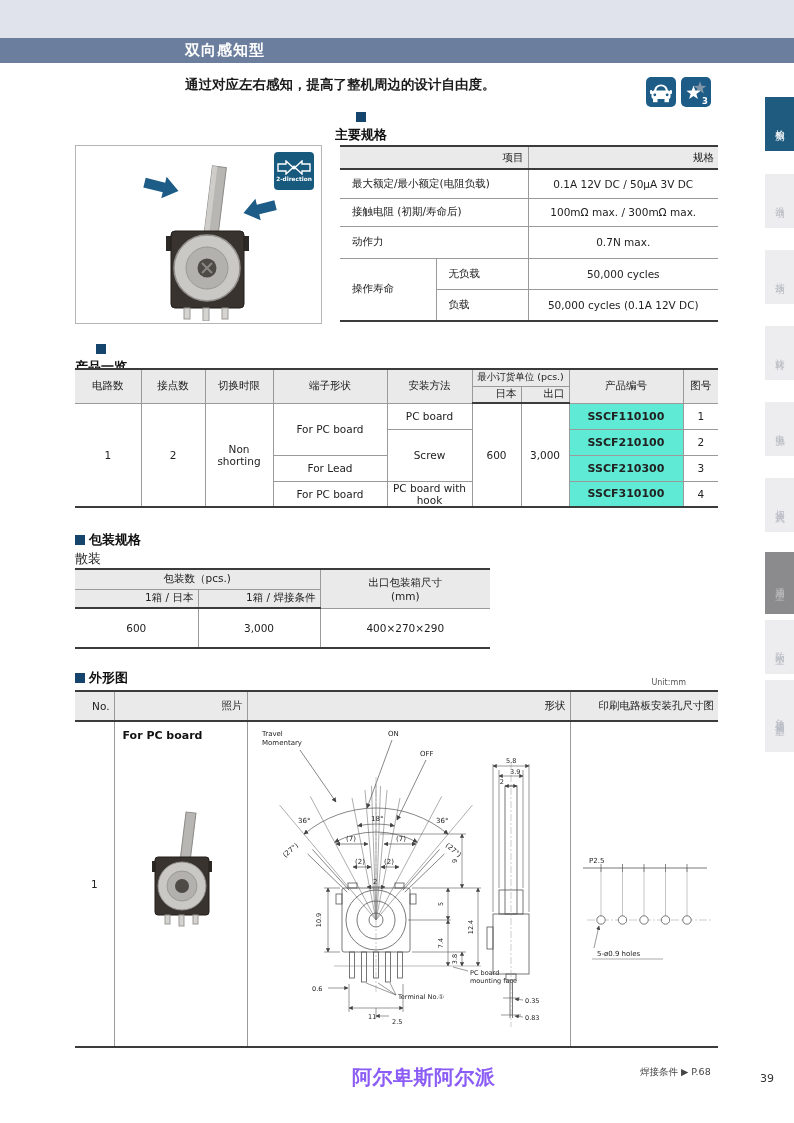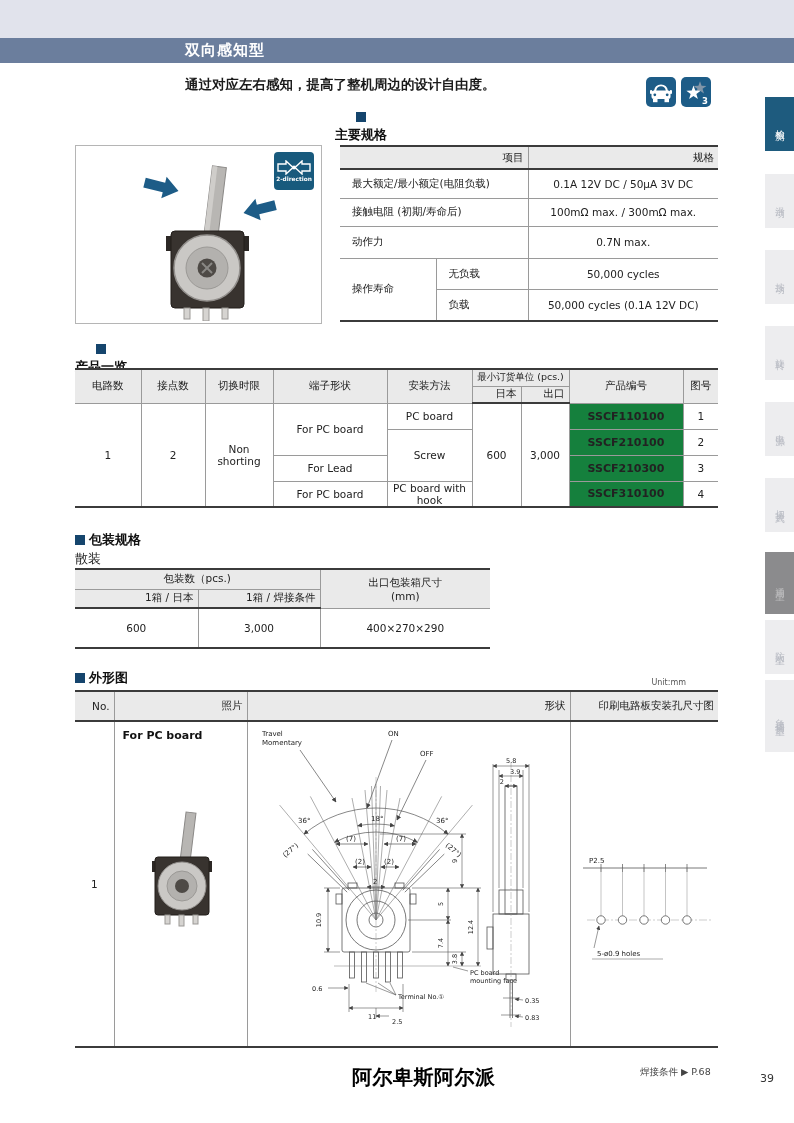--- a/index.html
+++ b/index.html
@@ -25,32 +25,32 @@
   .sub-title{font-size:13px;color:#222;}
   .unit-note{font-size:8px;color:#555;}
   
   table{border-collapse:collapse;table-layout:fixed;font-size:10.5px;color:#222;
         border-top:2px solid #3b3b3b;border-bottom:2px solid #3b3b3b;}
   th,td{border:1px solid #9a9a9a;padding:0 4px;text-align:center;font-weight:normal;overflow:hidden;}
   tr>*:first-child{border-left:none;} tr>*:last-child{border-right:none;}
   thead th{background:#eaeaea;}
   thead tr:last-child>*{border-bottom:2px solid #3b3b3b;text-align:right;}
   .left-cell{text-align:left;padding-left:12px;}
-  .part-cell{background:#15803d;font-weight:bold;font-size:11px;}
+  .part-cell{background:#5eead4;font-weight:bold;font-size:11px;}
   
   .photo-box{left:75px;top:145px;width:245px;height:177px;border:1px solid #b5b5b5;background:#fff;}
   .badge{position:absolute;right:7px;top:6px;width:40px;height:38px;background:#185a7d;border-radius:4px;
          display:flex;flex-direction:column;align-items:center;justify-content:center;}
   .badge .txt{color:#fff;font-size:5.8px;font-weight:bold;margin-top:1px;}
   
   .dwg-cell{position:relative;height:100%;}
   .photo-label{position:absolute;left:8px;top:7px;font-size:11px;font-weight:bold;color:#111;}
   svg text{font-family:"DejaVu Sans","Liberation Sans",sans-serif;}
   
-  .logo{font-size:20px;font-weight:bold;color:#000000;letter-spacing:.5px;padding-left:12px;}
+  .logo{font-size:20px;font-weight:bold;color:#8b5cf6;letter-spacing:.5px;padding-left:12px;}
   .solder{font-size:9.5px;color:#444;}
   .pageno{font-size:11px;color:#333;}
 </style>
 </head>
 <body>
 
 <div class="page">
 
   <div class="abs top-band"></div>
   <div class="abs blue-bar"></div>

